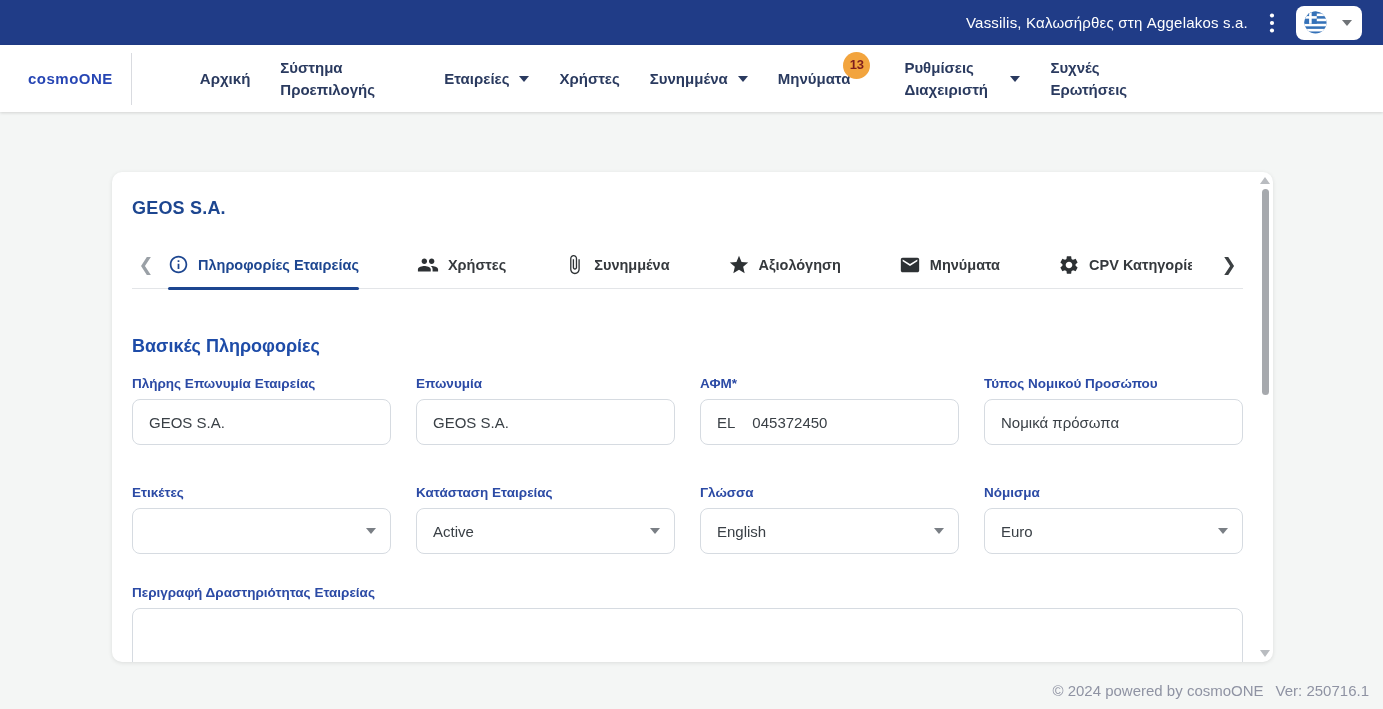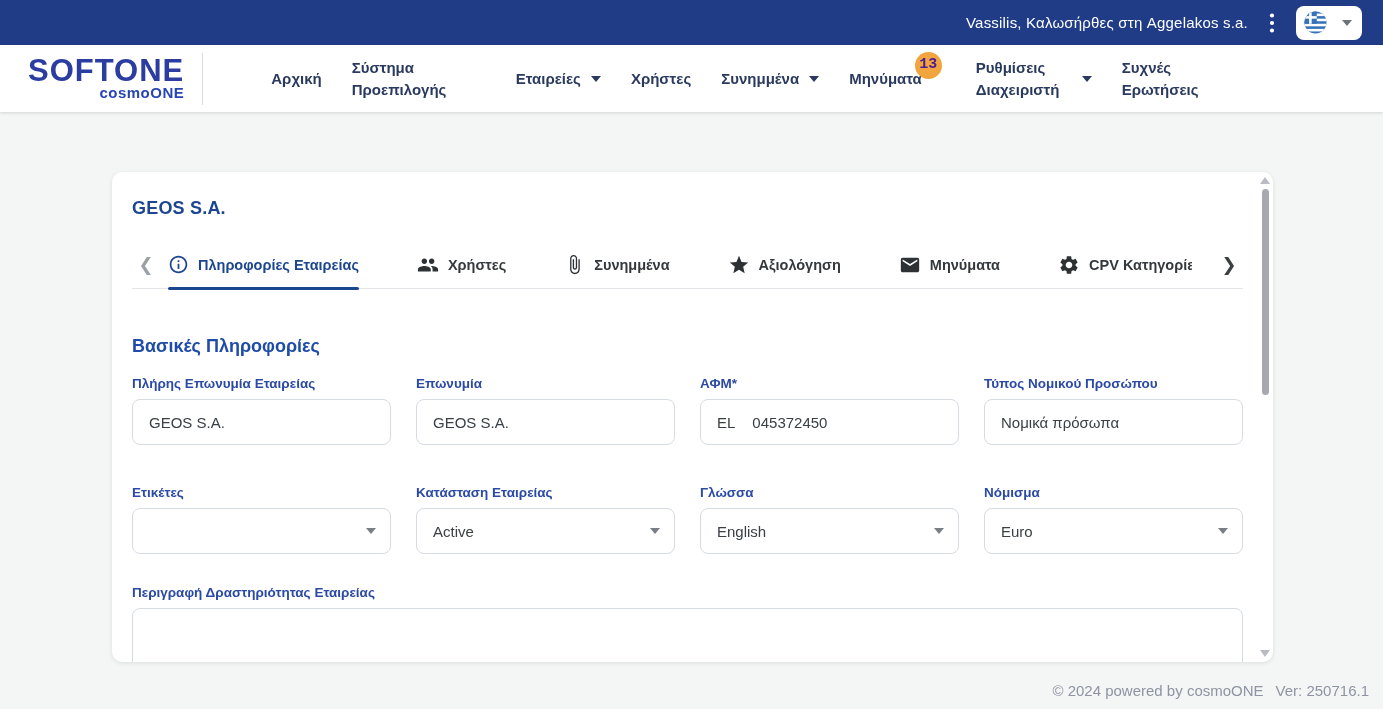--- a/index.html
+++ b/index.html
@@ -57,22 +57,22 @@
     border-top:6px solid #2a3a5f;
   }
   .nav-wrap-92 .nav-label { display:block; width:92px; }
   .nav-wrap-96 .nav-label { display:block; width:96px; }
   .nav-wrap-80 .nav-label { display:block; width:80px; }
   .nav-extra-left { margin-left:42px; }
   .nav-extra-left-sm { margin-left:24px; }
   .badge {
     position:absolute; top:-16px; right:-20px;
     min-width:27px; height:27px; border-radius:50%;
-    background:#f2a43e; color:#4c1d95; font-size:15px; font-weight:600;
-    display:flex; align-items:center; justify-content:center;font-family:Liberation Mono, monospace;
+    background:#f2a43e; color:#7f1d1d; font-size:13px; font-weight:600;
+    display:flex; align-items:center; justify-content:center;
   }
 
   
   .main { position:relative; height:597px; }
   .card {
     position:absolute; left:112px; top:60px;
     width:1161px; height:490px;
     background:#ffffff; border-radius:10px;
     box-shadow:0 1px 4px rgba(0,0,0,.10);
     padding:26px 20px 0 20px;
@@ -189,21 +189,20 @@
         </g>
       </svg>
     </span>
     <span class="caret-down"></span>
   </button>
 </div>
 
 <div class="header">
   <div class="logo-group">
     <div class="logo-stack">
-      <span class="logo-main">SOFTONE</span>
       <span class="logo-sub">cosmoONE</span>
     </div>
     <div class="logo-divider"></div>
   </div>
 
   <nav class="nav">
     <div class="nav-item">
       <span class="nav-label">Αρχική</span>
     </div>
     <div class="nav-item nav-wrap-92">

